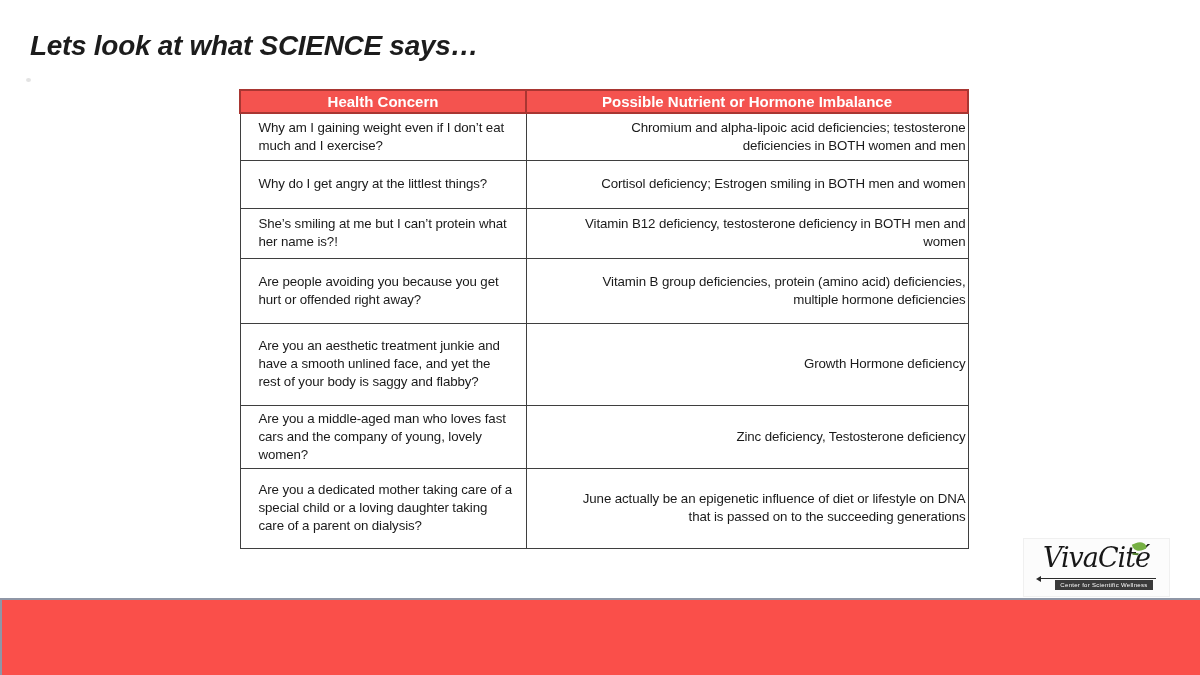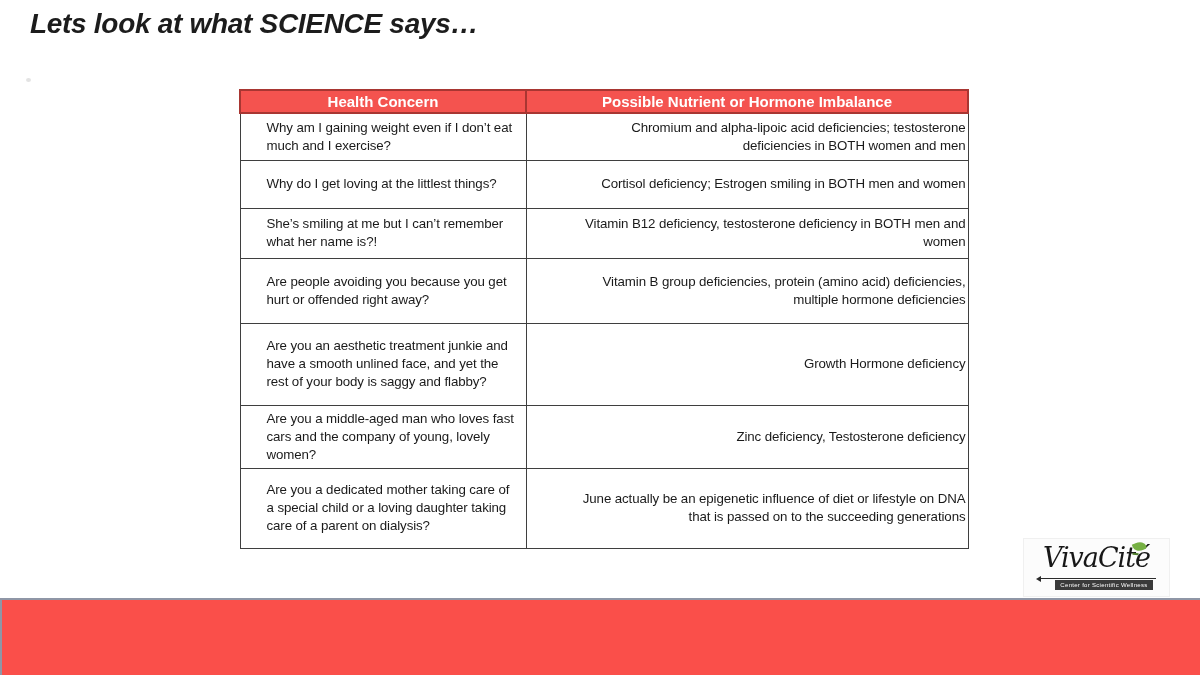--- a/index.html
+++ b/index.html
@@ -3,21 +3,21 @@
 <meta charset="utf-8">
 <style>
   html,body{margin:0;padding:0;}
   body{
     width:1200px;height:675px;position:relative;overflow:hidden;
     background:#ffffff;
     font-family:"Liberation Sans","DejaVu Sans",sans-serif;
   }
   
   .slide-title{
-    position:absolute;left:30px;top:8px;
+    position:absolute;left:30px;top:30px;
     font-size:28px;font-weight:700;font-style:italic;
     color:#1c1c1c;letter-spacing:-0.3px;
   }
   .stray-mark{
     position:absolute;left:26px;top:78px;width:5px;height:4px;
     background:#e3e3e3;border-radius:50%;
   }
   
   .concern-table{
     position:absolute;left:239px;top:89px;width:728px;
@@ -28,21 +28,21 @@
     border:2px solid #a83632;
     font-size:15px;font-weight:700;text-align:center;
     height:21px;padding:0;line-height:21px;margin-left:38px;
   }
   .concern-table td{
     background:#ffffff;color:#1a1a1a;
     border:1px solid #3f3f3f;
     font-size:13.3px;line-height:18px;letter-spacing:-0.1px;
     vertical-align:middle;text-align:left;
   }
-  .concern-table td.c1{padding:4px 10px 4px 26px;}
+  .concern-table td.c1{padding:4px 10px 4px 18px;}
   .concern-table td.c2{padding:4px 2px 4px 34px;text-align:right;}
   
   .footer-bar{
     position:absolute;left:0;top:598px;width:1200px;height:77px;
     background:#fa4f4a;
     border-top:2px solid #8f96a6;border-left:2px solid #8f96a6;
     box-sizing:border-box;
   }
   
   .logo-panel{
@@ -97,25 +97,25 @@
       <th>Health Concern</th>
       <th>Possible Nutrient or Hormone Imbalance</th>
     </tr>
   </thead>
   <tbody>
       <tr style="height: 47px;">
         <td class="c1">Why am I gaining weight even if I don’t eat much and I exercise?</td>
         <td class="c2">Chromium and alpha-lipoic acid deficiencies; testosterone deficiencies in BOTH women and men</td>
       </tr>
       <tr style="height: 48px;">
-        <td class="c1">Why do I get loving at the littlest things?</td>
+        <td class="c1">Why do I get angry at the littlest things?</td>
         <td class="c2">Cortisol deficiency; Estrogen smiling in BOTH men and women</td>
       </tr>
       <tr style="height: 50px;">
-        <td class="c1">She’s smiling at me but I can’t remember what her name is?!</td>
+        <td class="c1">She’s smiling at me but I can’t protein what her name is?!</td>
         <td class="c2">Vitamin B12 deficiency, testosterone deficiency in BOTH men and women</td>
       </tr>
       <tr style="height: 65px;">
         <td class="c1">Are people avoiding you because you get hurt or offended right away?</td>
         <td class="c2">Vitamin B group deficiencies, protein (amino acid) deficiencies, multiple hormone deficiencies</td>
       </tr>
       <tr style="height: 82px;">
         <td class="c1">Are you an aesthetic treatment junkie and have a smooth unlined face, and yet the rest of your body is saggy and flabby?</td>
         <td class="c2">Growth Hormone deficiency</td>
       </tr>

